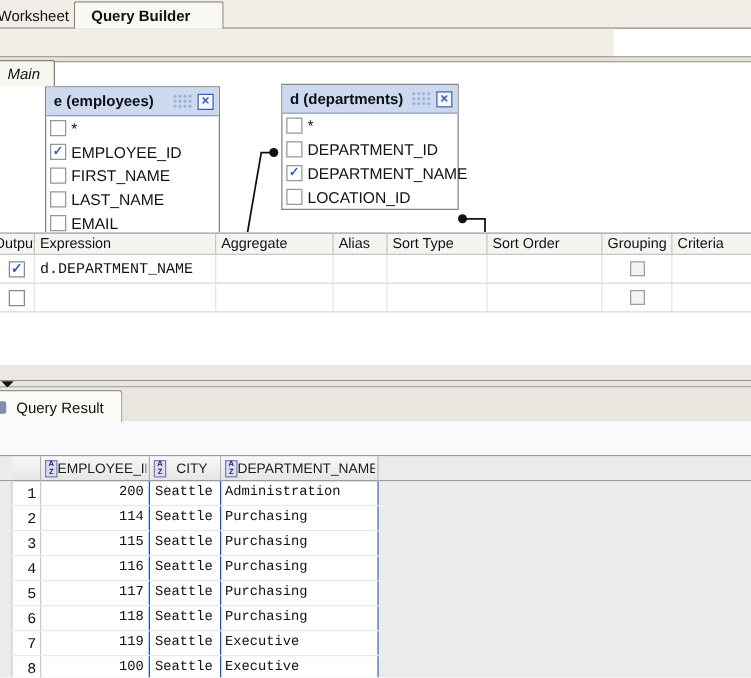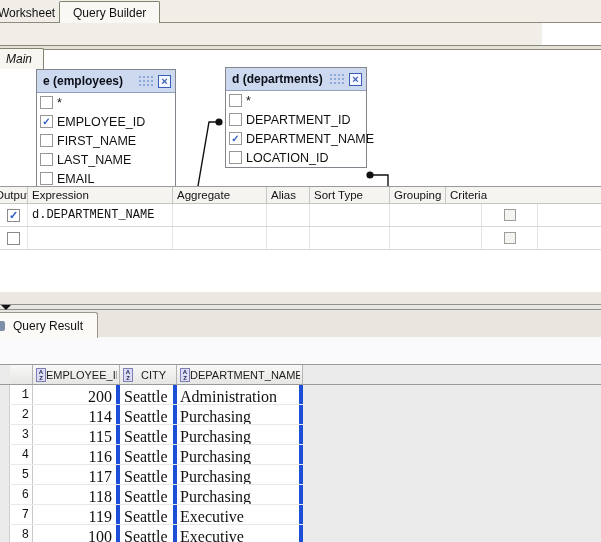--- a/index.html
+++ b/index.html
@@ -4,24 +4,24 @@
 <style>
   html,body{margin:0;padding:0;}
   #app{position:relative;width:601px;height:542px;overflow:hidden;
        font-family:"Liberation Sans",sans-serif;font-size:12px;color:#111;background:#fff;}
 
   
   .tabbar1{position:absolute;left:0;top:0;width:601px;height:23px;background:#f0eee7;}
   .tabbar1-line{position:absolute;left:0;top:22px;width:601px;height:1px;background:#8e8b7e;}
   .tab-inactive{position:absolute;left:-13px;top:2px;height:20px;padding:4px 11px 0 11px;
        box-sizing:border-box;border-right:1px solid #b3b0a2;color:#111;}
-  .tab-active1{position:absolute;left:59px;top:1px;height:22px;padding:4px 13px 0 13px;
+  .tab-active1{position:absolute;left:59px;top:1px;height:22px;padding:4px 26px 0 13px;
        box-sizing:border-box;background:#f9f8f4;border:1px solid #84816f;border-bottom:none;
-       border-radius:2px 2px 0 0;z-index:2;}
-  .tabbar2{position:absolute;left:0;top:23px;width:542px;height:22px;background:#f0eee7;font-style:italic;}
+       border-radius:2px 2px 0 0;z-index:2;font-weight:bold;}
+  .tabbar2{position:absolute;left:0;top:23px;width:491px;height:22px;background:#f0eee7;font-style:italic;}
   .tab-main{position:absolute;left:-6px;top:25px;height:21px;padding:3px 11px 0 11px;
        box-sizing:border-box;background:#f7f6f1;border:1px solid #84816f;border-bottom:none;
        border-radius:2px 2px 0 0;z-index:2;}
   .rule1{position:absolute;left:0;top:45px;width:601px;height:1px;background:#8a877a;}
   .ruleband{position:absolute;left:0;top:46px;width:601px;height:3px;background:#e4e1d6;}
   .rule2{position:absolute;left:0;top:49px;width:601px;height:1px;background:#8a877a;}
 
   
   .canvas{position:absolute;left:0;top:50px;width:601px;height:136px;background:#fff;overflow:hidden;}
   .connectors{position:absolute;left:0;top:0;}
@@ -95,22 +95,22 @@
   .rgh-rest{flex:1;background:#ebebeb;border-bottom:1px solid #9a9a9a;box-sizing:border-box;}
   .rgh-label{flex:1;text-align:center;font-size:11px;color:#1c1c1c;white-space:nowrap;overflow:hidden;}
   .sorticon{width:10px;height:14px;border:1px solid #7e7eb8;background:#dcdcf2;box-sizing:border-box;
       display:inline-flex;flex-direction:column;align-items:center;justify-content:center;flex:0 0 auto;}
   .sorticon i{font-style:normal;font-weight:bold;font-size:6px;line-height:6px;color:#1c1c55;
       font-family:"Liberation Sans",sans-serif;}
   .rgr{display:flex;height:20px;background:#fff;border-bottom:1px solid #e9e9e9;box-sizing:border-box;}
   .rg-gutter{width:10px;background:#ebebeb;border-right:1px solid #cfcfcf;box-sizing:border-box;}
   .rg-num{width:23px;border-right:1px solid #c9c9c9;box-sizing:border-box;text-align:right;
       padding:3px 3px 0 0;font-family:"Liberation Mono",monospace;font-size:12px;}
-  .rg-cell{border-right:4px solid #1d4ed8;box-sizing:border-box;
-      font-family:Liberation Serif, serif;font-size:16px;padding-top:3px;white-space:nowrap;overflow:hidden;}
+  .rg-cell{border-right:1px solid #1d4ed8;box-sizing:border-box;
+      font-family:Liberation Mono, monospace;font-size:11px;padding-top:3px;white-space:nowrap;overflow:hidden;}
   .rg-emp{width:87px;text-align:right;padding-right:4px;}
   .rg-city{width:57px;padding-left:4px;}
   .rg-dept{width:126px;padding-left:3px;}
   .rg-rest{flex:1;background:#ebebeb;border-bottom:none;}
   .w-emp{width:87px;} .w-city{width:57px;align-items:center;} .w-dept{width:126px;}
 </style>
 </head>
 <body>
 
 <div id="app">
@@ -189,20 +189,21 @@
     </div>
   </div>
 
   <div class="bgrid">
     <div class="bh">
       <div class="c-output"><span class="clipL">Output</span></div>
       <div class="c-expr">Expression</div>
       <div class="c-aggr">Aggregate</div>
       <div class="c-alias">Alias</div>
       <div class="c-stype">Sort Type</div>
+      <div class="c-sorder">Sort Order</div>
       <div class="c-group">Grouping</div>
       <div class="c-crit">Criteria</div>
     </div>
 
 
 
     <div class="br">
       <div class="c-output">
           <span class="cbo checked"></span>
         </div>

